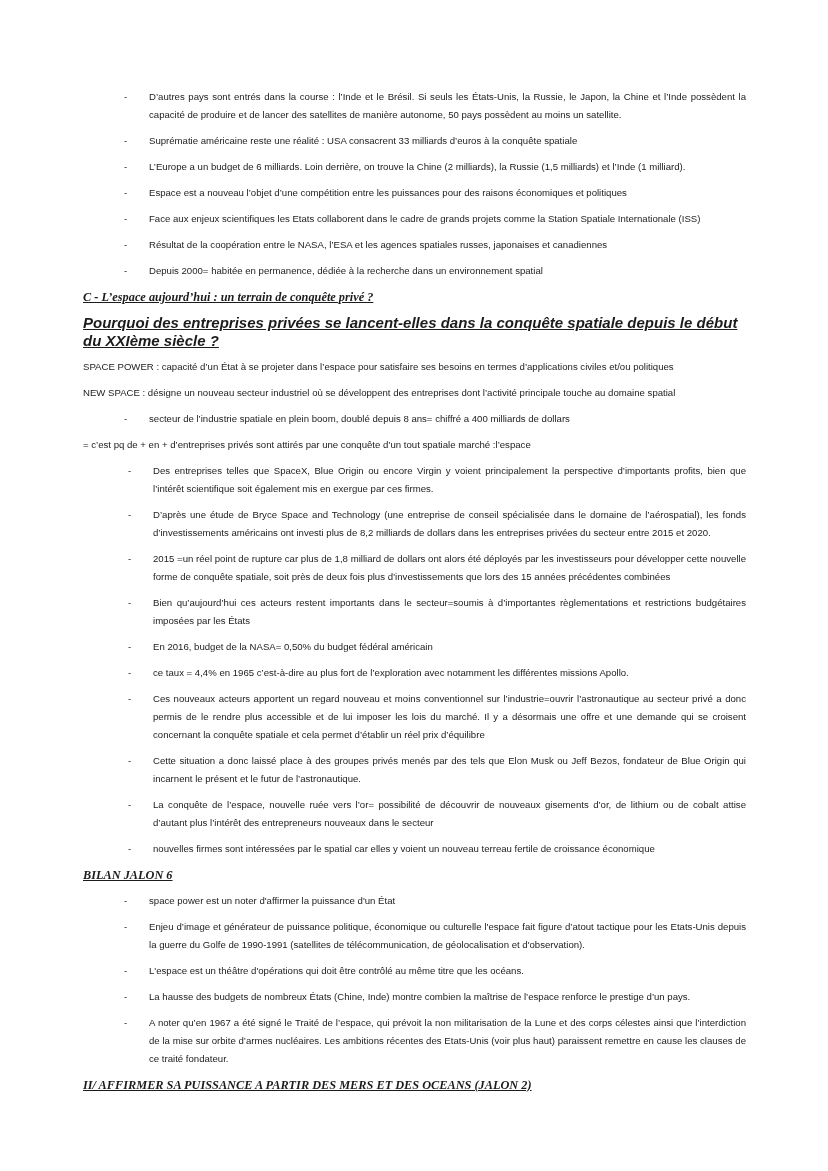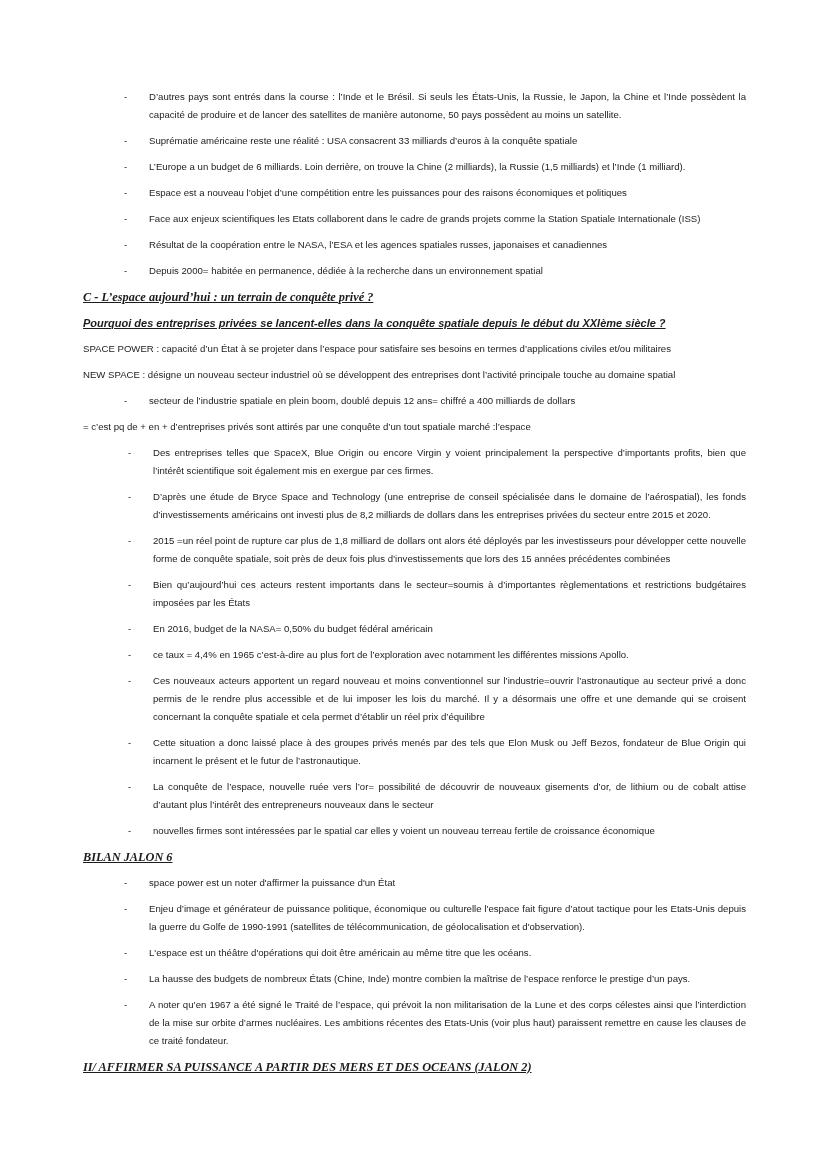--- a/index.html
+++ b/index.html
@@ -39,21 +39,21 @@
     font-family: "Liberation Serif", serif;
     font-weight: bold;
     font-style: italic;
     font-size: 12.3px;
     margin: 0 0 8px 0;
   }
   .h-sans {
     font-family: "Liberation Sans", sans-serif;
     font-weight: bold;
     font-style: italic;
-    font-size: 11px;
+    font-size: 15px;
     margin: 0 0 8px 0;
   }
   .h-serif span, .h-sans span { text-decoration: underline; margin-top: 43px; }
 </style>
 </head>
 <body>
 
 <div class="page">
 
   <div class="blist">
@@ -63,26 +63,26 @@
     <div class="item">Espace est a nouveau l’objet d’une compétition entre les puissances pour des raisons économiques et politiques</div>
     <div class="item">Face aux enjeux scientifiques les Etats collaborent dans le cadre de grands projets comme la Station Spatiale Internationale (ISS)</div>
     <div class="item">Résultat de la coopération entre le NASA, l’ESA et les agences spatiales russes, japonaises et canadiennes</div>
     <div class="item">Depuis 2000= habitée en permanence, dédiée à la recherche dans un environnement spatial</div>
   </div>
 
   <div class="h-serif"><span>C - L’espace aujourd’hui : un terrain de conquête privé ?</span></div>
 
   <div class="h-sans"><span>Pourquoi des entreprises privées se lancent-elles dans la conquête spatiale depuis le début du XXIème siècle ?</span></div>
 
-  <div class="para">SPACE POWER : capacité d’un État à se projeter dans l’espace pour satisfaire ses besoins en termes d’applications civiles et/ou militaires</div>
+  <div class="para">SPACE POWER : capacité d’un État à se projeter dans l’espace pour satisfaire ses besoins en termes d’applications civiles et/ou politiques</div>
 
   <div class="para">NEW SPACE : désigne un nouveau secteur industriel où se développent des entreprises dont l’activité principale touche au domaine spatial</div>
 
   <div class="blist">
-    <div class="item">secteur de l’industrie spatiale en plein boom, doublé depuis 12 ans= chiffré a 400 milliards de dollars</div>
+    <div class="item">secteur de l’industrie spatiale en plein boom, doublé depuis 8 ans= chiffré a 400 milliards de dollars</div>
   </div>
 
   <div class="para">= c’est pq de + en + d’entreprises privés sont attirés par une conquête d’un tout spatiale marché :l’espace</div>
 
   <div class="blist deep">
     <div class="item">Des entreprises telles que SpaceX, Blue Origin ou encore Virgin y voient principalement la perspective d’importants profits, bien que l’intérêt scientifique soit également mis en exergue par ces firmes.</div>
     <div class="item">D’après une étude de Bryce Space and Technology (une entreprise de conseil spécialisée dans le domaine de l’aérospatial), les fonds d’investissements américains ont investi plus de 8,2 milliards de dollars dans les entreprises privées du secteur entre 2015 et 2020.</div>
     <div class="item">2015 =un réel point de rupture car plus de 1,8 milliard de dollars ont alors été déployés par les investisseurs pour développer cette nouvelle forme de conquête spatiale, soit près de deux fois plus d’investissements que lors des 15 années précédentes combinées</div>
     <div class="item">Bien qu’aujourd’hui ces acteurs restent importants dans le secteur=soumis à d’importantes règlementations et restrictions budgétaires imposées par les États</div>
     <div class="item">En 2016, budget de la NASA= 0,50% du budget fédéral américain</div>
@@ -91,20 +91,20 @@
     <div class="item">Cette situation a donc laissé place à des groupes privés menés par des tels que Elon Musk ou Jeff Bezos, fondateur de Blue Origin qui incarnent le présent et le futur de l’astronautique.</div>
     <div class="item">La conquête de l’espace, nouvelle ruée vers l’or= possibilité de découvrir de nouveaux gisements d’or, de lithium ou de cobalt attise d’autant plus l’intérêt des entrepreneurs nouveaux dans le secteur</div>
     <div class="item">nouvelles firmes sont intéressées par le spatial car elles y voient un nouveau terreau fertile de croissance économique</div>
   </div>
 
   <div class="h-serif"><span>BILAN JALON 6</span></div>
 
   <div class="blist">
     <div class="item">space power est un noter d'affirmer la puissance d'un État</div>
     <div class="item">Enjeu d’image et générateur de puissance politique, économique ou culturelle l'espace fait figure d’atout tactique pour les Etats-Unis depuis la guerre du Golfe de 1990-1991 (satellites de télécommunication, de géolocalisation et d'observation).</div>
-    <div class="item">L'espace est un théâtre d'opérations qui doit être américain au même titre que les océans.</div>
+    <div class="item">L'espace est un théâtre d'opérations qui doit être contrôlé au même titre que les océans.</div>
     <div class="item">La hausse des budgets de nombreux États (Chine, Inde) montre combien la maîtrise de l’espace renforce le prestige d’un pays.</div>
     <div class="item">A noter qu’en 1967 a été signé le Traité de l’espace, qui prévoit la non militarisation de la Lune et des corps célestes ainsi que l’interdiction de la mise sur orbite d’armes nucléaires. Les ambitions récentes des Etats-Unis (voir plus haut) paraissent remettre en cause les clauses de ce traité fondateur.</div>
   </div>
 
   <div class="h-serif"><span>II/ AFFIRMER SA PUISSANCE A PARTIR DES MERS ET DES OCEANS (JALON 2)</span></div>
 
 </div>
 
 </body></html>

